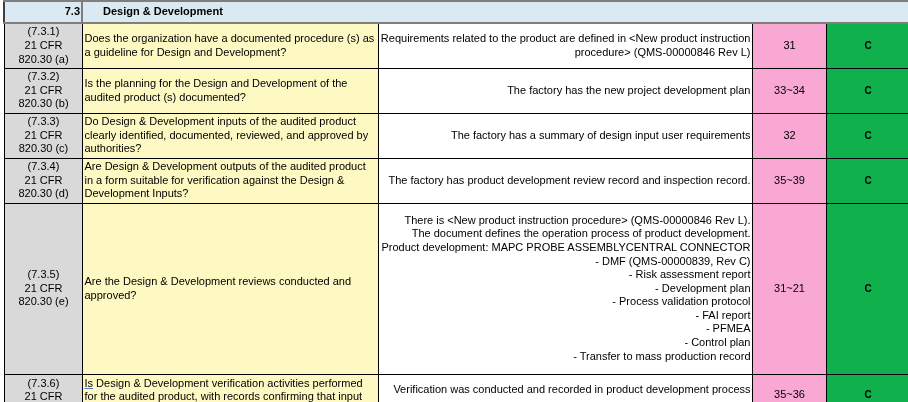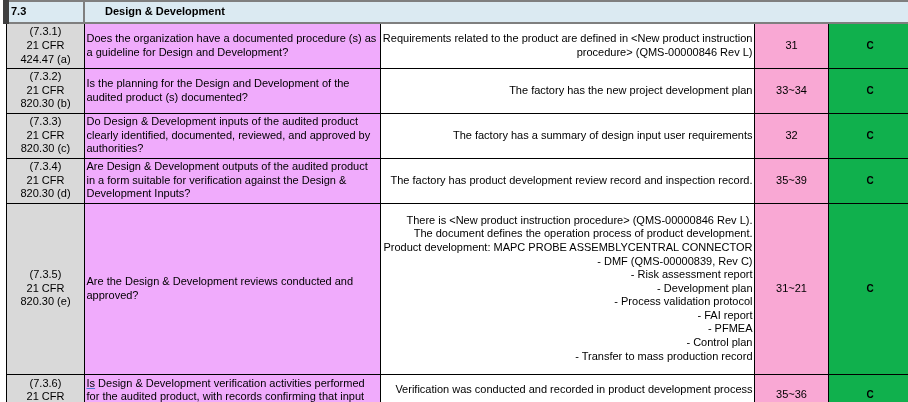--- a/index.html
+++ b/index.html
@@ -1,25 +1,25 @@
 <!DOCTYPE html>
 <html><head>
 <meta charset="utf-8">
 <style>
   html, body { margin: 0; padding: 0; background: #ffffff; }
   body { width: 908px; height: 402px; overflow: hidden; position: relative; font-family: "Liberation Sans", sans-serif; font-size: 11px; color: #000; }
   table.sheet { border-collapse: collapse; table-layout: fixed; position: absolute; left: 3px; top: 0; width: 905px; }
   table.sheet td { padding: 0 1px 0 2px; line-height: 13.6px; vertical-align: middle; border: 1px solid #000; }
   td.ref { background: #d9d9d9; text-align: center; border-left: 2px solid #7f7f7f; border-right: 2px solid #7f7f7f; margin-left: 48px; }
-  td.q { background: #f0abfc; text-align: left; }
+  td.q { background: #fef9c3; text-align: left; }
   td.ev { background: #fff; text-align: right; }
   td.pg { background: #f9a8d4; text-align: center; }
   td.res { background: #10b04d; text-align: center; font-weight: bold; font-size: 10px; border-left: 1px solid #5a8a6a; border-right: 2px solid #7f7f7f; }
   tr.hdr td { background: #dbeaf2; font-weight: bold; height: 20px; border-top: 2px solid #7f7f7f; border-bottom: 2px solid #7f7f7f; }
-  tr.hdr td.hnum { text-align: left; border-left: 6px solid #404040; border-right: 2px solid #7f7f7f; margin-top: 32px; }
+  tr.hdr td.hnum { text-align: right; border-left: 2px solid #404040; border-right: 2px solid #7f7f7f; margin-top: 32px; }
   tr.hdr td.htitle { border-right: 2px solid #7f7f7f; padding-left: 20px; }
   .ul { text-decoration: underline; text-decoration-color: #4a7bd0; }
   .ev-line { display: block; }
 </style>
 </head>
 <body>
 
 <table class="sheet">
   <colgroup>
     <col style="width:78px">
@@ -31,21 +31,21 @@
   <tbody>
     <tr class="hdr">
       <td class="hnum">7.3</td>
       <td class="htitle" colspan="4">Design &amp; Development</td>
     </tr>
 
     <tr style="height:45px">
       <td class="ref">
         <span class="ev-line">(7.3.1)</span>
         <span class="ev-line">21 CFR</span>
-        <span class="ev-line">424.47 (a)</span>
+        <span class="ev-line">820.30 (a)</span>
       </td>
       <td class="q">Does the organization have a documented procedure (s) as a guideline for Design and Development?</td>
       <td class="ev">Requirements related to the product are defined in &lt;New product instruction procedure&gt; (QMS-00000846 Rev L)</td>
       <td class="pg">31</td>
       <td class="res">C</td>
     </tr>
 
     <tr style="height:45px">
       <td class="ref">
         <span class="ev-line">(7.3.2)</span>

